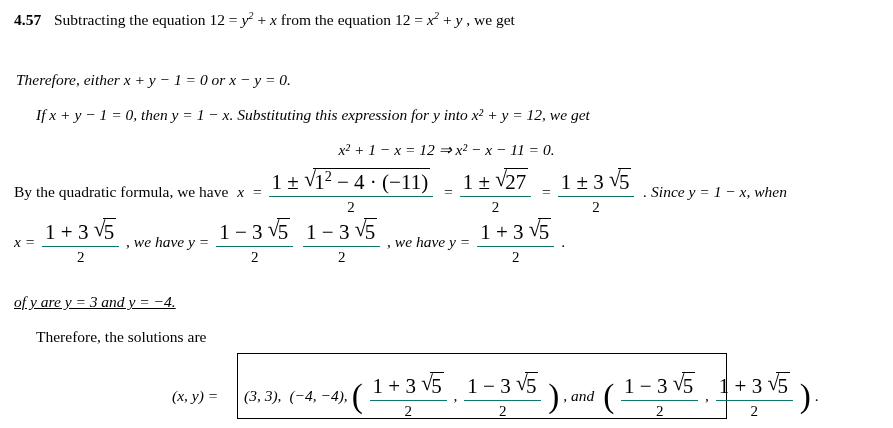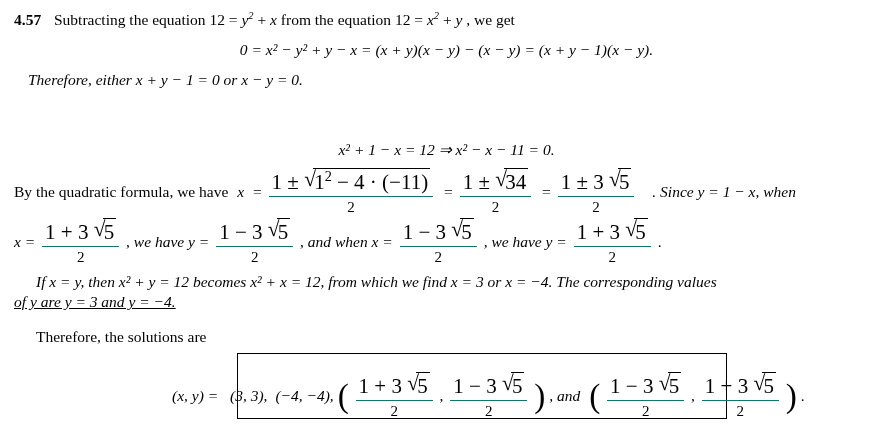--- a/index.html
+++ b/index.html
@@ -102,85 +102,83 @@
     <span class="mathvar">y<sup>2</sup></span>
     <span>+</span>
     <span class="mathvar">x</span>
     <span>from the equation 12 =</span>
     <span class="mathvar">x<sup>2</sup></span>
     <span>+</span>
     <span class="mathvar">y</span>
     <span>, we get</span>
   </div>
 
-  <div class="line center it" style="top:40px;">0 = x² − y² + y − x = (x + y)(x − y) − (x − y) = (x + y − 1)(x − y).</div>
-
-  <div class="line it" style="left:28px; top:70px;">Therefore, either x + y − 1 = 0 or x − y = 0.</div>
-
+
+  <div class="line it" style="left:16px; top:70px;">Therefore, either x + y − 1 = 0 or x − y = 0.</div>
+
+  <div class="line it" style="left:36px; top:105px;">If x + y − 1 = 0, then y = 1 − x. Substituting this expression for y into x² + y = 12, we get</div>
 
   <div class="line center it" style="top:140px;">x² + 1 − x = 12   ⇒   x² − x − 11 = 0.</div>
 
   <div class="line" style="left:14px; top:168px;">
     <span>By the quadratic formula, we have</span>
     <span class="mathvar" style="margin-left:5px;">x</span>
     <span style="margin-left:5px;">=</span>
     <span class="frac">
       <span class="num">
         <span>1 ±</span>
         <span class="sqrt"><span class="rad">1<sup>2</sup> − 4 · (−11)</span></span>
       </span>
       <span class="den">2</span>
     </span>
     <span style="margin-left:4px;">=</span>
     <span class="frac">
-      <span class="num">1 ± <span class="sqrt"><span class="rad">34</span></span></span>
+      <span class="num">1 ± <span class="sqrt"><span class="rad">27</span></span></span>
       <span class="den">2</span>
     </span>
     <span style="margin-left:4px;">=</span>
     <span class="frac">
       <span class="num">1 ± 3 <span class="sqrt"><span class="rad">5</span></span></span>
       <span class="den">2</span>
     </span>
-    <span class="it" style="margin-left:11px;">. Since y = 1 − x, when</span>
+    <span class="it" style="margin-left:2px;">. Since y = 1 − x, when</span>
   </div>
 
   <div class="line" style="left:14px; top:218px;">
     <span class="it">x =</span>
     <span class="frac">
       <span class="num">1 + 3 <span class="sqrt"><span class="rad">5</span></span></span>
       <span class="den">2</span>
     </span>
     <span class="it">, we have y =</span>
     <span class="frac">
       <span class="num">1 − 3 <span class="sqrt"><span class="rad">5</span></span></span>
       <span class="den">2</span>
     </span>
-    <span class="it">, and when x =</span>
     <span class="frac">
       <span class="num">1 − 3 <span class="sqrt"><span class="rad">5</span></span></span>
       <span class="den">2</span>
     </span>
     <span class="it">, we have y =</span>
     <span class="frac">
       <span class="num">1 + 3 <span class="sqrt"><span class="rad">5</span></span></span>
       <span class="den">2</span>
     </span>
     <span>.</span>
   </div>
 
-  <div class="line it" style="left:36px; top:272px;">If x = y, then x² + y = 12 becomes x² + x = 12, from which we find x = 3 or x = −4. The corresponding values</div>
   <div class="line it" style="left:14px; top:292px;text-decoration:underline;">of y are y = 3 and y = −4.</div>
 
   <div class="line" style="left:36px; top:327px;text-align:right;">Therefore, the solutions are</div>
 
   <div class="boxed" style="left:237px; top:353px; width:490px; height:66px;"></div>
 
   <div class="line" style="left:172px; top:372px;">
     <span class="it">(x, y) =</span>
-    <span class="it" style="margin-left:8px;">(3, 3),</span>
+    <span class="it" style="margin-left:22px;">(3, 3),</span>
     <span class="it" style="margin-left:4px;">(−4, −4),</span>
     <span class="bigparen">(</span>
     <span class="frac">
       <span class="num">1 + 3 <span class="sqrt"><span class="rad">5</span></span></span>
       <span class="den">2</span>
     </span>
     <span class="it">,</span>
     <span class="frac">
       <span class="num">1 − 3 <span class="sqrt"><span class="rad">5</span></span></span>
       <span class="den">2</span>

